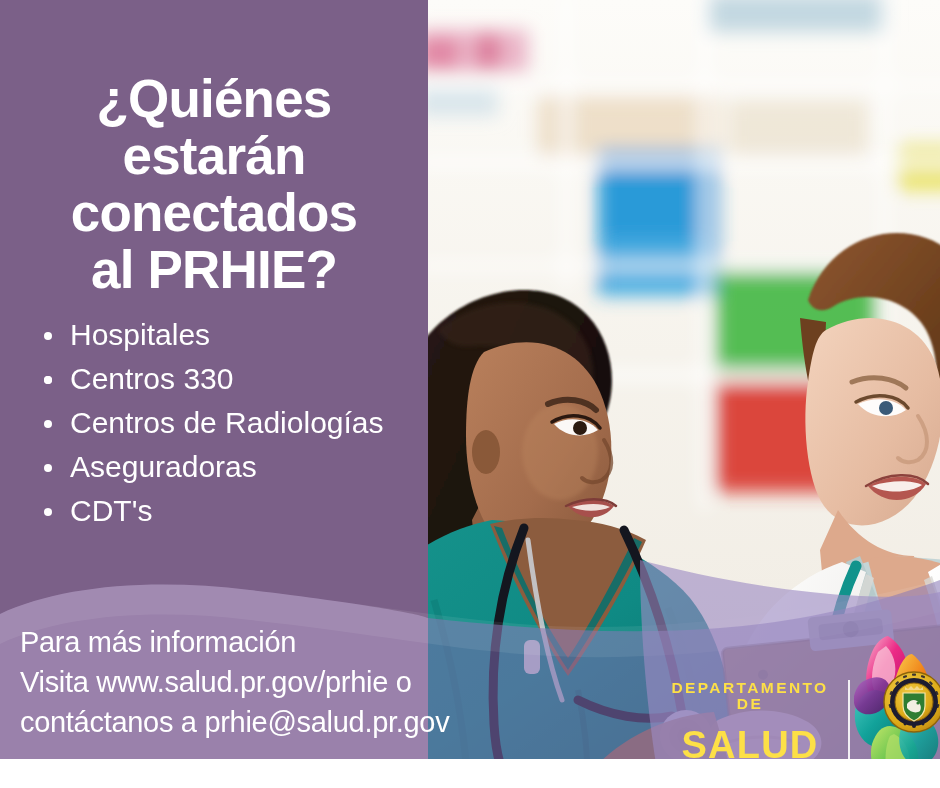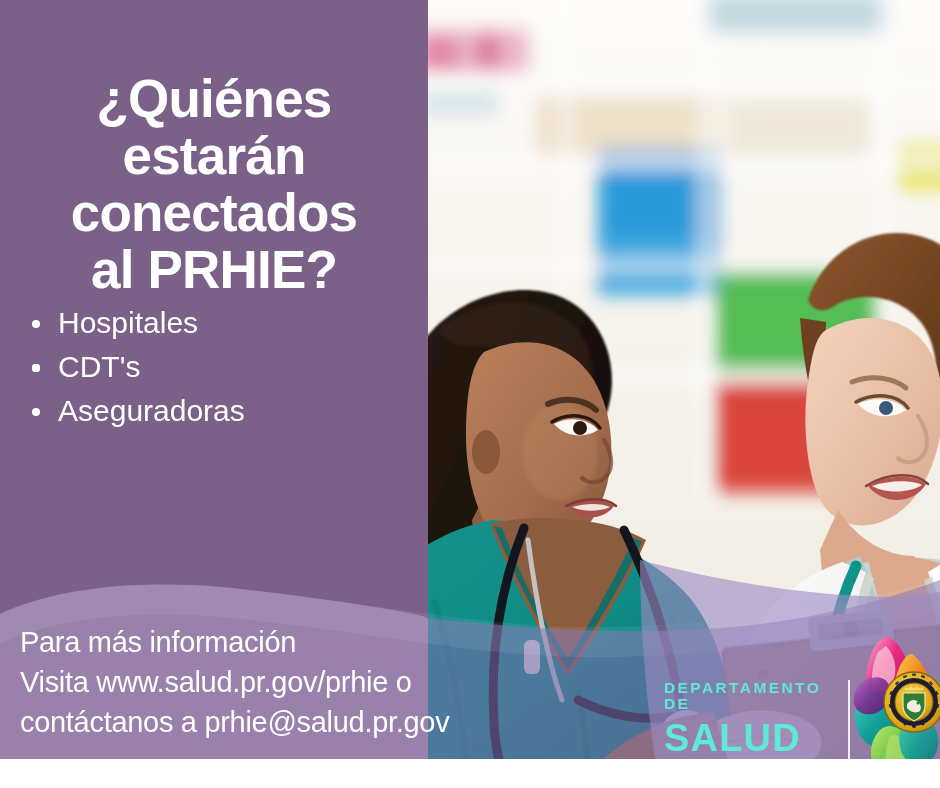--- a/index.html
+++ b/index.html
@@ -57,21 +57,21 @@
     z-index: 4;
   }
 
   .bullets {
     position: absolute;
     left: 18px;
     top: 297px;
     width: 410px;
     z-index: 4;
     list-style: none;
-    margin: 4px;
+    margin: 16px;
     padding: 0;
   }
   .bullets li {
     color: #ffffff;
     font-size: 30px;
     line-height: 44px;
     font-weight: 400;
     position: relative;
     padding-left: 36px;
     white-space: nowrap;
@@ -117,34 +117,35 @@
     top: 636px;
     width: 276px;
     height: 140px;
     z-index: 7;
   }
   .logo-words {
     position: absolute;
     left: 0;
     top: 44px;
     width: 172px;
-    color: #5eead4;
+    text-align: center;
+    color: #fde047;
   }
   .logo-top {
     font-size: 15.5px;
     font-weight: 700;
     letter-spacing: 2.4px;
     line-height: 1;
   }
   .logo-main {
     font-size: 38px;
     font-weight: 700;
     letter-spacing: 1.2px;
     line-height: 1.02;
-    margin-top: 8px;
+    margin-top: 15px;
   }
   .logo-divider {
     position: absolute;
     left: 184px;
     top: 44px;
     width: 2px;
     height: 82px;
     background: rgba(255,255,255,0.88);
   }
   .logo-mark {
@@ -357,23 +358,24 @@
   <div class="panel"></div>
 
   <h1 class="headline">¿Quiénes
 estarán
 conectados
 al PRHIE?</h1>
 
   <ul class="bullets">
     <li><span class="dot"></span><span>Hospitales</span></li>
     <li><span class="dot"></span></li>
-    <li><span class="dot"></span></li>
+    <li><span class="dot"></span><span>Centros 330</span></li>
+    <li><span class="dot"></span><span>Centros de Radiologías</span></li>
+    <li><span class="dot"></span><span>Aseguradoras</span></li>
     <li><span class="dot"></span><span>CDT's</span></li>
-    <li><span class="dot"></span><span>Aseguradoras</span></li>
   </ul>
 
   <div class="wave-layer">
     <svg viewBox="0 0 940 788" aria-hidden="true">
 
       <path d="M 0 614 C 60 586 150 578 250 590 C 360 603 420 614 428 618 L 428 788 L 0 788 Z" fill="#9a81ab"></path>
 
       <path d="M 428 618 C 520 628 620 636 720 628 C 810 621 880 602 940 580
                L 940 788 L 428 788 Z" fill="#7d6bb0" opacity="0.55"></path>
 

